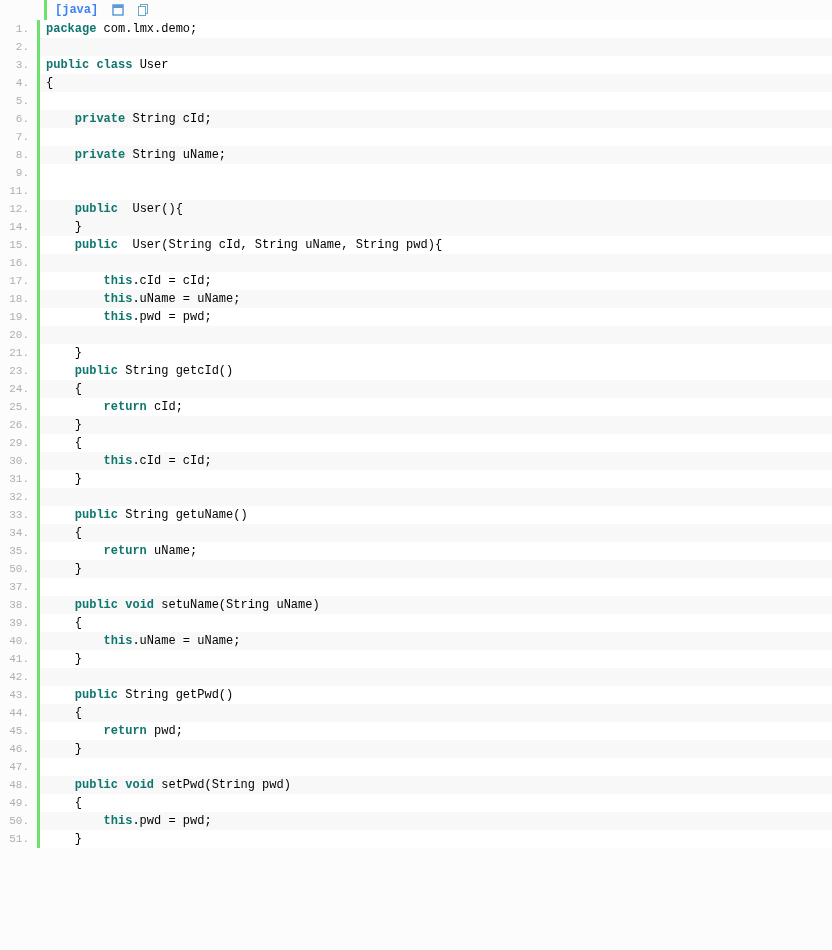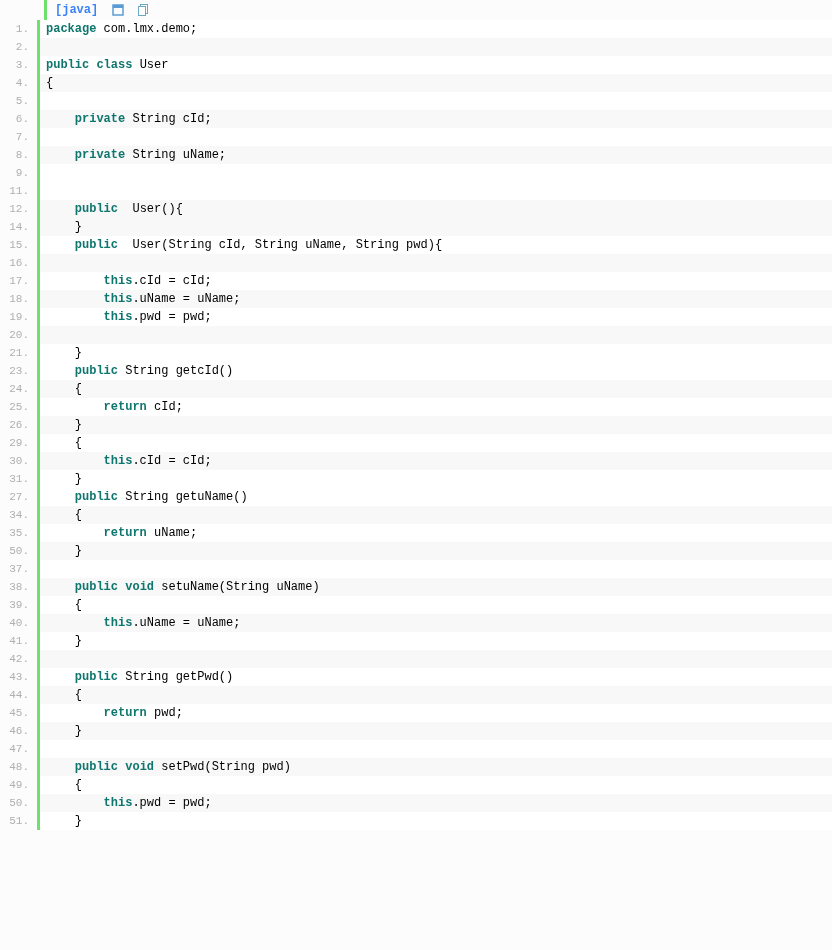--- a/index.html
+++ b/index.html
@@ -172,22 +172,26 @@
       <div class="code-cell"><span class="plain">    {</span></div>
     </div>
     <div class="line-row even-bg">
       <div class="line-num">30.</div>
       <div class="code-cell"><span class="plain">        </span><span class="kw">this</span><span class="plain">.cId = cId;</span></div>
     </div>
     <div class="line-row odd-bg">
       <div class="line-num">31.</div>
       <div class="code-cell"><span class="plain">    }</span></div>
     </div>
-    <div class="line-row odd-bg">
-      <div class="line-num">27.</div>
+    <div class="line-row even-bg">
+      <div class="line-num">32.</div>
+      <div class="code-cell">&nbsp;</div>
+    </div>
+    <div class="line-row odd-bg">
+      <div class="line-num">33.</div>
       <div class="code-cell"><span class="plain">    </span><span class="kw">public</span><span class="plain"> String getuName()</span></div>
     </div>
     <div class="line-row even-bg">
       <div class="line-num">34.</div>
       <div class="code-cell"><span class="plain">    {</span></div>
     </div>
     <div class="line-row odd-bg">
       <div class="line-num">35.</div>
       <div class="code-cell"><span class="plain">        </span><span class="kw">return</span><span class="plain"> uName;</span></div>
     </div>

